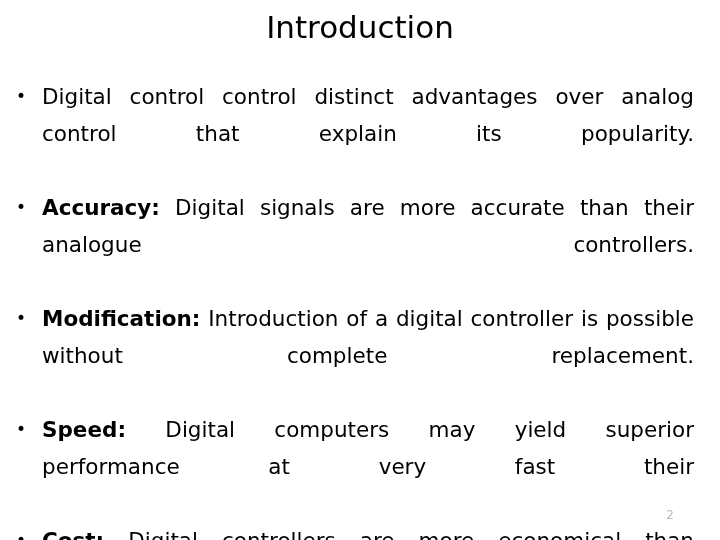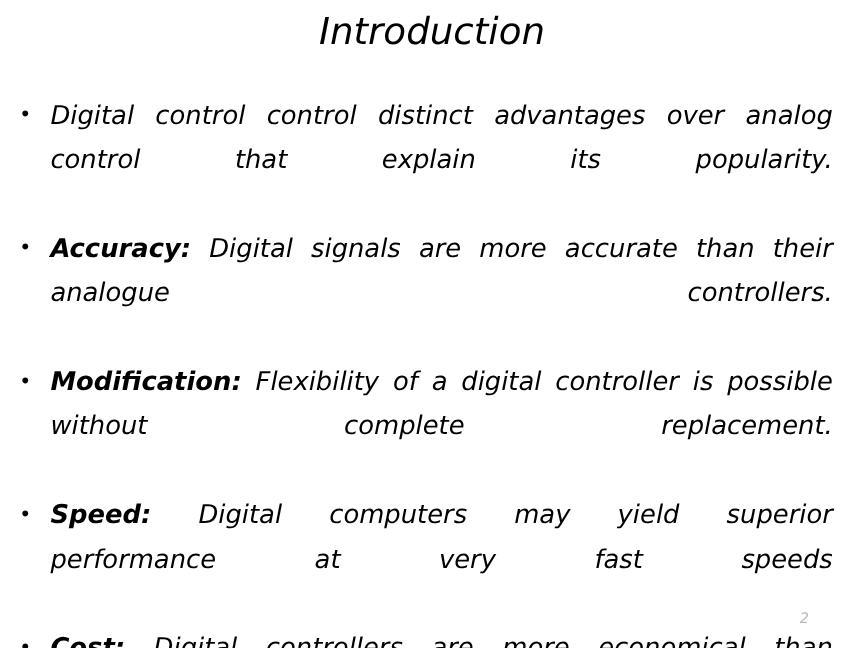--- a/index.html
+++ b/index.html
@@ -14,21 +14,20 @@
     color: #000000;
     overflow: hidden;
     position: relative;
   }
 
   .slide {
     position: relative;
     width: 716px;
     height: 540px;
     background: #ffffff;
-    font-style: italic;
   }
 
   .slide-title {
     position: absolute;
     top: 6px;
     left: 0;
     width: 720px;
     text-align: center;
     font-size: 31px;
     font-weight: 400;
@@ -120,26 +119,26 @@
         <span class="para"><span class="lead-label"></span><span>Digital control control distinct advantages over analog control that explain its popularity.</span></span>
       </li>
 
       <li class="bullet-item item-1">
         <span class="bullet-marker">•</span>
         <span class="para"><span class="lead-label">Accuracy:</span><span> Digital signals are more accurate than their analogue controllers.</span></span>
       </li>
 
       <li class="bullet-item item-2">
         <span class="bullet-marker">•</span>
-        <span class="para"><span class="lead-label">Modification:</span><span> Flexibility of a digital controller is possible without complete replacement.</span></span>
+        <span class="para"><span class="lead-label">Modification:</span><span> Introduction of a digital controller is possible without complete replacement.</span></span>
       </li>
 
       <li class="bullet-item item-3">
         <span class="bullet-marker">•</span>
-        <span class="para"><span class="lead-label">Speed:</span><span> Digital computers may yield superior performance at very fast speeds</span></span>
+        <span class="para"><span class="lead-label">Speed:</span><span> Digital computers may yield superior performance at very fast their</span></span>
       </li>
 
       <li class="bullet-item item-4">
         <span class="bullet-marker">•</span>
         <span class="para"><span class="lead-label">Cost:</span><span> Digital controllers are more economical than analogue controllers.</span></span>
       </li>
 
     </ul>
   </div>
 

